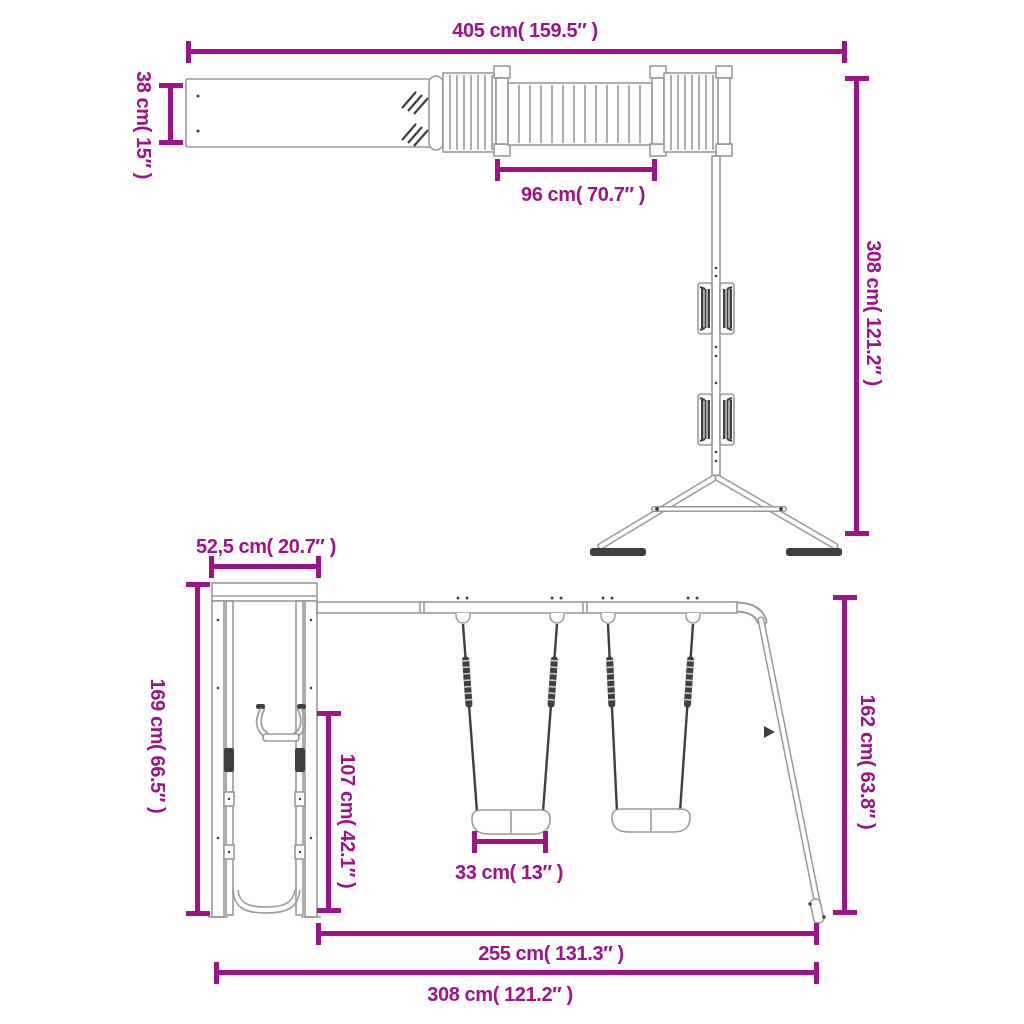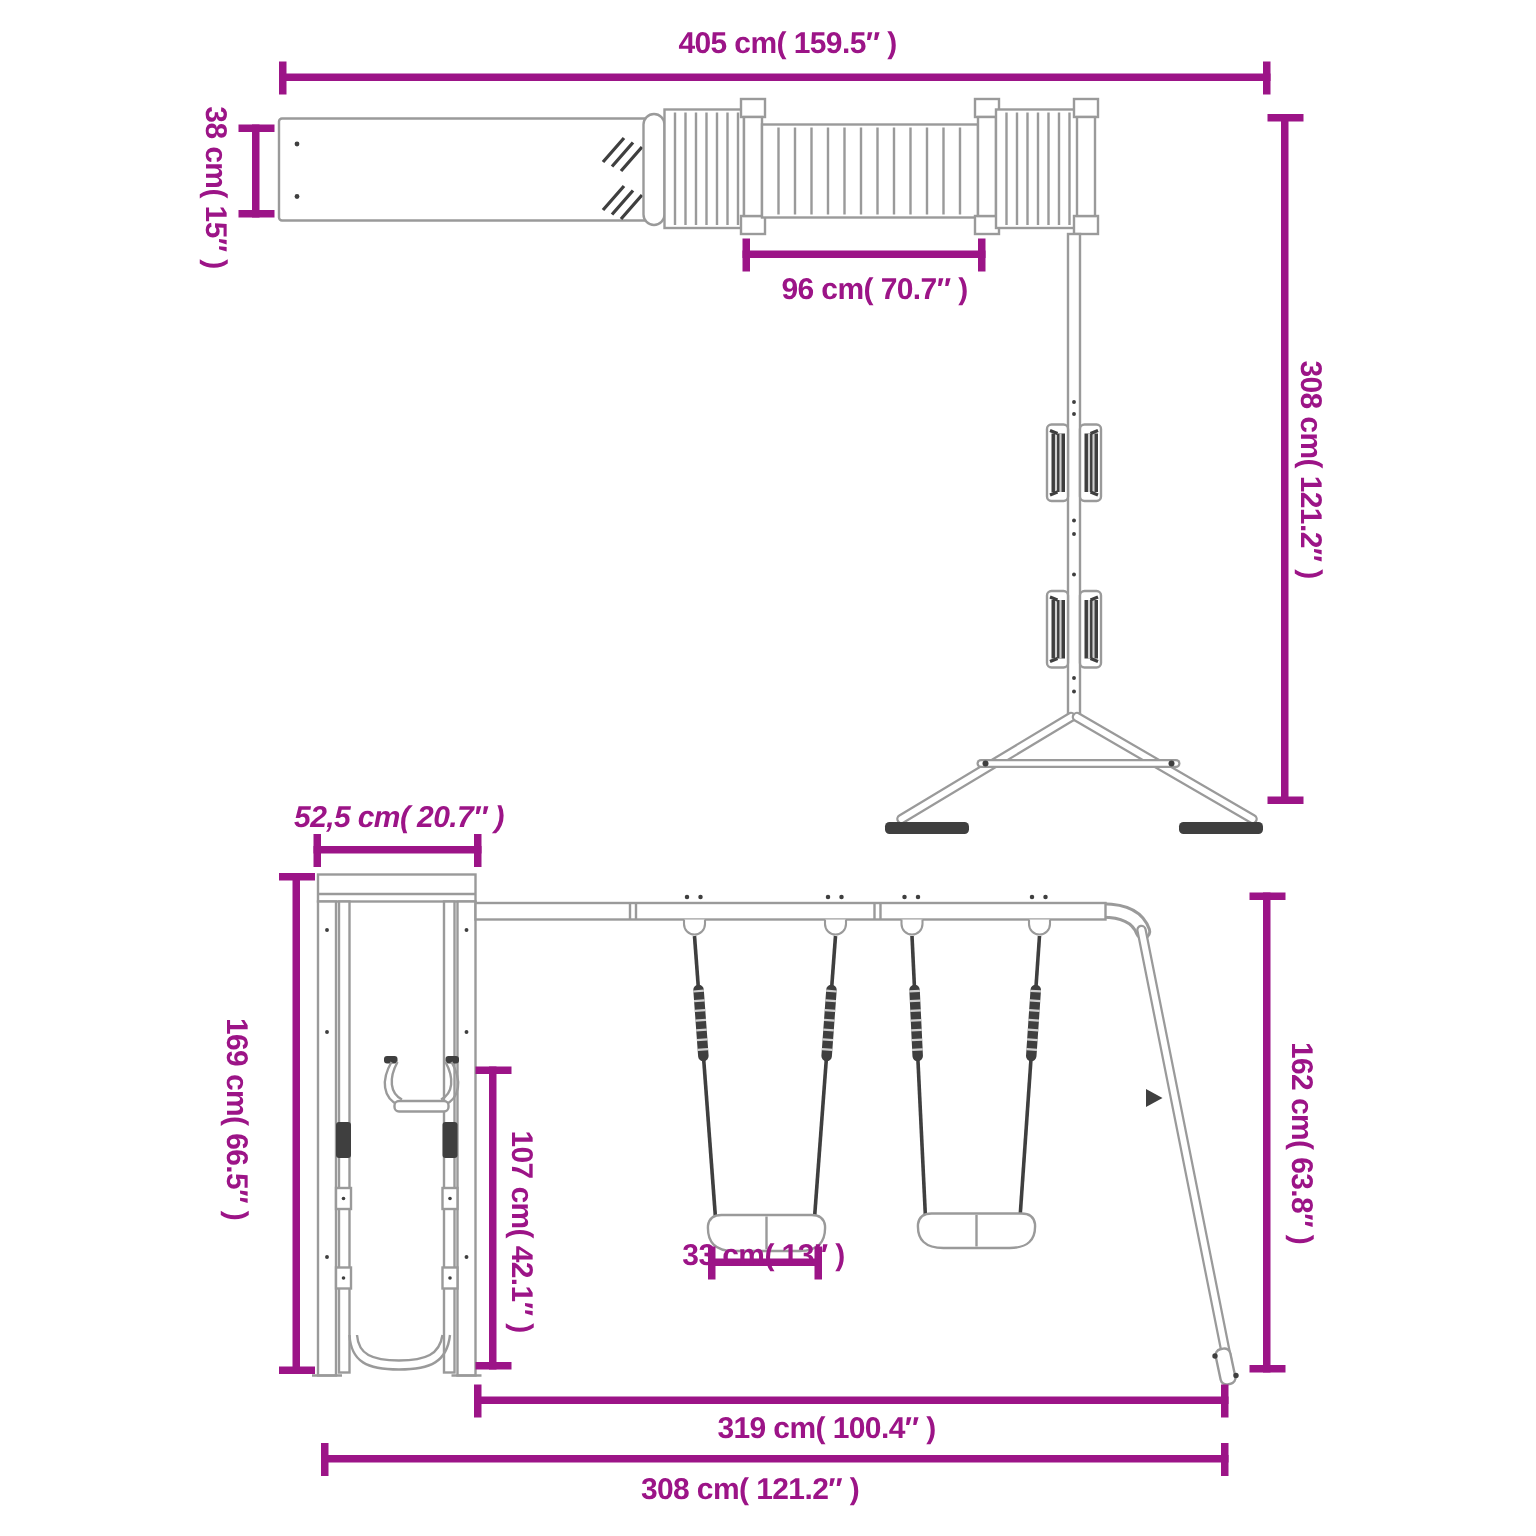--- a/index.html
+++ b/index.html
@@ -221,21 +221,21 @@
   <div class="dim-h" style="left:472px;top:839px;width:76px;"></div>
   <div class="dim-v" style="left:842px;top:595px;height:320px;"></div>
   <div class="dim-h" style="left:316px;top:931px;width:503px;"></div>
   <div class="dim-h" style="left:214px;top:970px;width:605px;"></div>
 
   <div class="dim-label" style="left:525px;top:30px;">405 cm( 159.5″ )</div>
   <div class="dim-label vert" style="left:143px;top:125px;">38 cm( 15″ )</div>
   <div class="dim-label" style="left:583px;top:194px;">96 cm( 70.7″ )</div>
   <div class="dim-label vert" style="left:873px;top:313px;">308 cm( 121.2″ )</div>
 
-  <div class="dim-label" style="left:266px;top:546px;font-style:italic;">52,5 cm( 20.7″ )</div>
+  <div class="dim-label" style="left:266px;top:546px;">52,5 cm( 20.7″ )</div>
   <div class="dim-label vert" style="left:157px;top:746px;">169 cm( 66.5″ )</div>
   <div class="dim-label vert" style="left:347px;top:821px;">107 cm( 42.1″ )</div>
-  <div class="dim-label" style="left:509px;top:838px;">33 cm( 13″ )</div>
+  <div class="dim-label" style="left:509px;top:872px;">33 cm( 13″ )</div>
   <div class="dim-label vert" style="left:867px;top:762px;">162 cm( 63.8″ )</div>
-  <div class="dim-label" style="left:551px;top:953px;">319 cm( 100.4″ )</div>
+  <div class="dim-label" style="left:551px;top:953px;">255 cm( 131.3″ )</div>
   <div class="dim-label" style="left:500px;top:994px;">308 cm( 121.2″ )</div>
 
 </div>
 
 </body></html>

